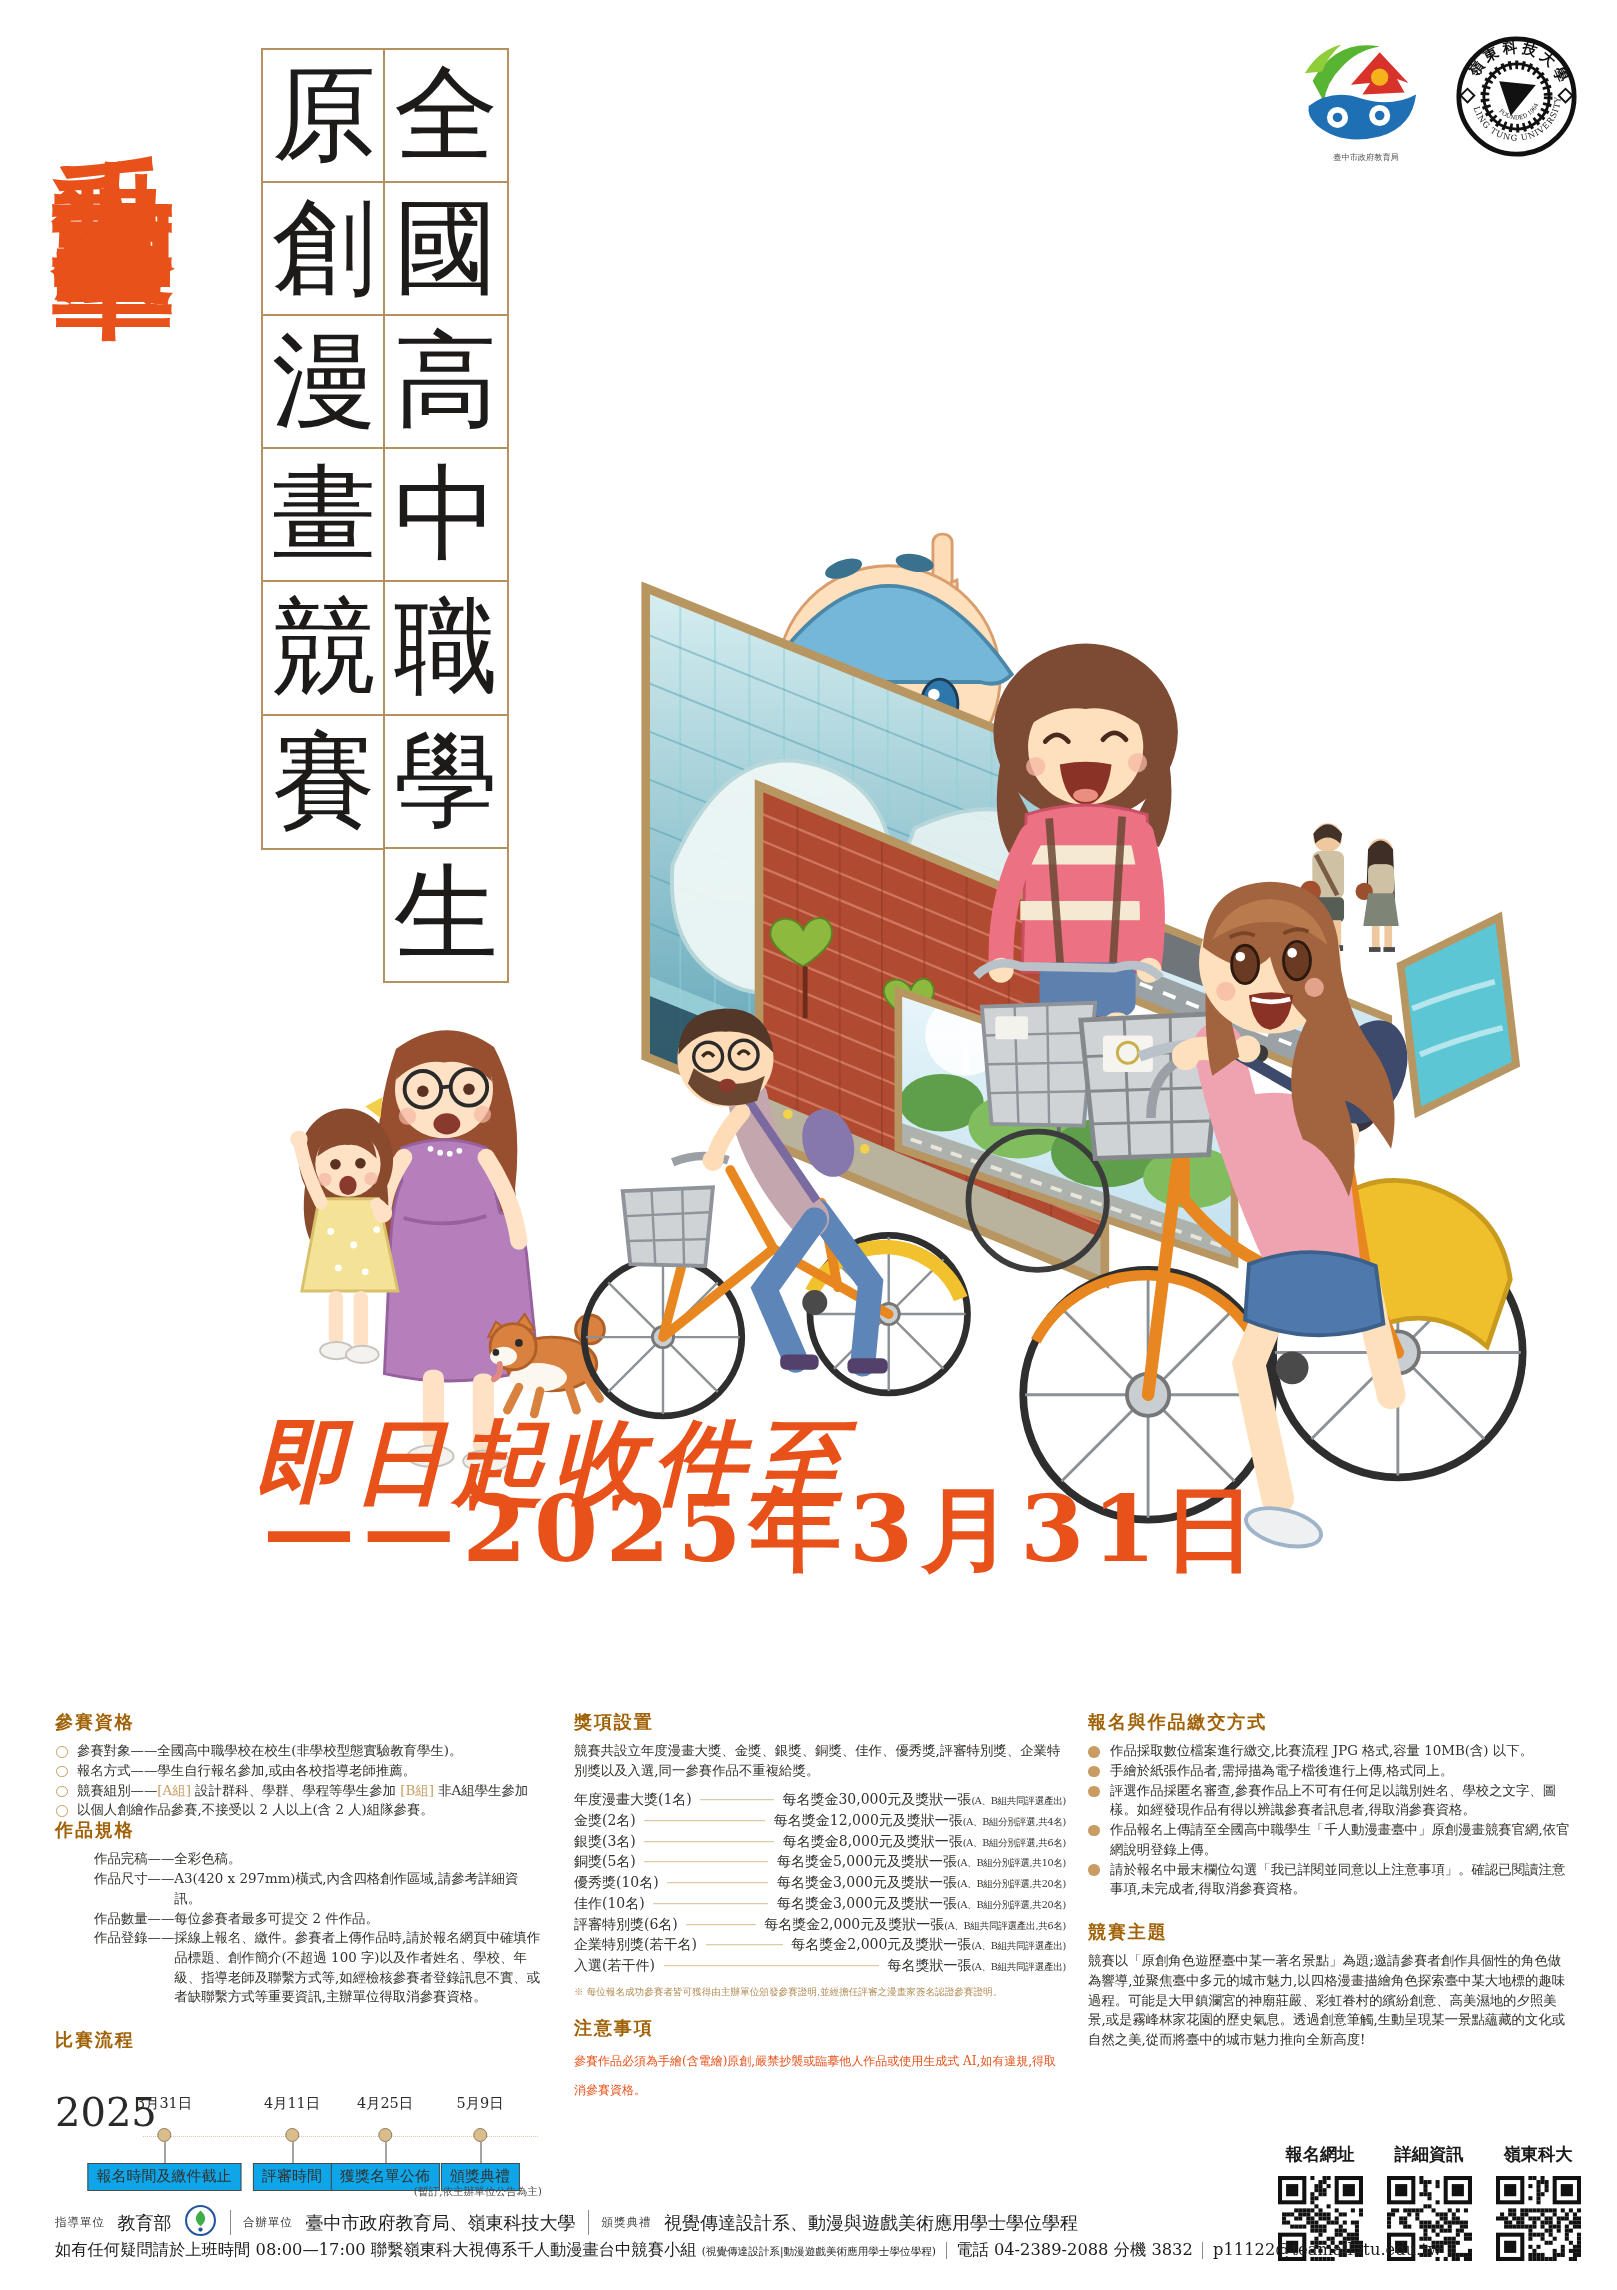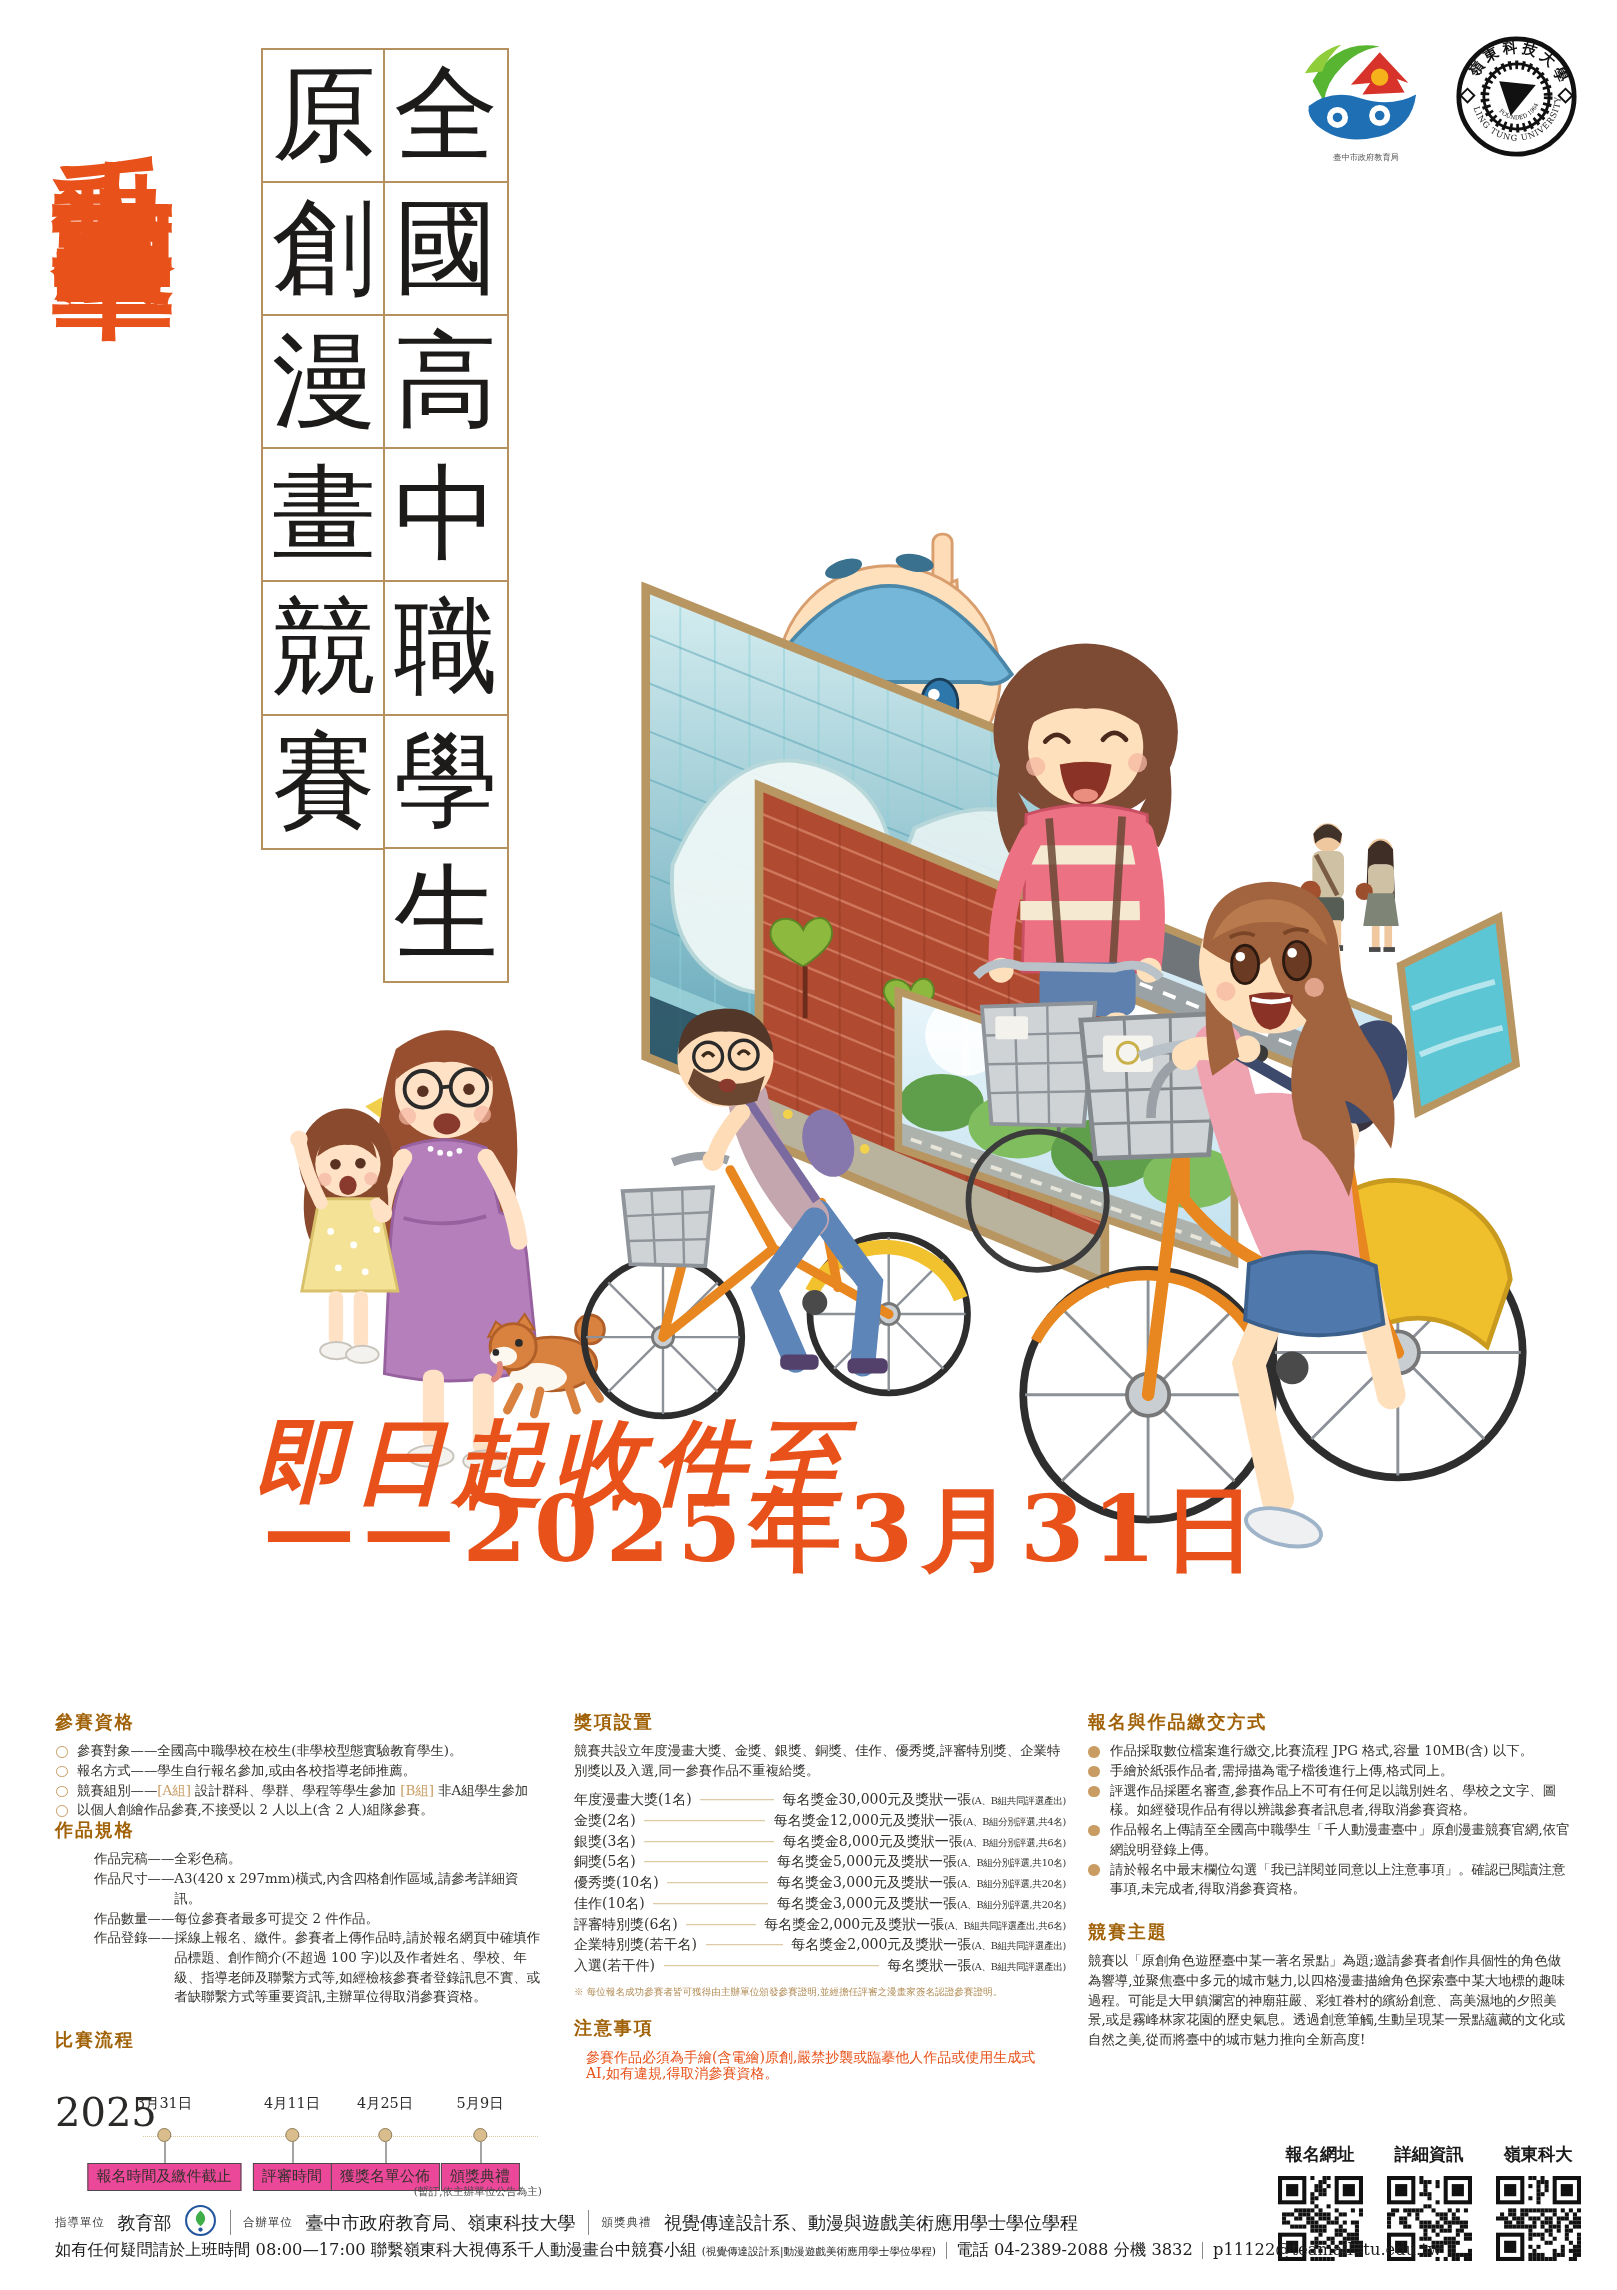--- a/index.html
+++ b/index.html
@@ -49,33 +49,33 @@
   .spec-row .lab,.spec-row .dash{white-space:nowrap;}
   .spec-row .txt{flex:1;}
 
   .prize-intro{margin:0 0 9.6px;}
   .prize-row{display:flex;align-items:baseline;white-space:nowrap;}
   .prize-name{font-size:14px;text-align:center;}
   .prize-line{flex:1;min-width:25px;border-top:1px solid #d6bd8e;margin:0 8.6px;transform:translateY(-3.8px);}
   .prize-desc{font-size:14px;}
   .prize-note{font-size:9.6px;letter-spacing:-0.3px;}
   .cert-note{font-size:9.6px;color:#b08a52;margin:8.6px 0 19px;line-height:13.4px;}
-  .notice-text{color:#e8521a;font-size:14px;line-height:16px;margin:12px;}
+  .notice-text{color:#e8521a;font-size:12px;line-height:29px;margin:0;}
 
   
   .timeline{position:relative;height:144px;margin-top:15.4px;}
   .tl-year{position:absolute;left:0;top:38px;font-size:40px;color:#2b2a28;}
   .tl-line{position:absolute;left:88px;right:3.8px;top:71px;border-top:1.9px dotted #dcc9a2;}
   .milestone{position:absolute;transform:translateX(-50%);text-align:center;width:183px;}
   .tl-date{position:absolute;top:-42px;left:0;width:100%;font-size:14.4px;color:#2b2a28;}
   .tl-node{position:absolute;top:-8.6px;left:50%;transform:translateX(-50%);width:14.4px;height:14.4px;
            border-radius:50%;background:#d9bd8d;border:1.9px solid #8f7b57;box-sizing:border-box;}
   .tl-stem{position:absolute;top:5.8px;left:50%;width:1.9px;height:21px;background:#4a4a4a;}
   .tl-box{position:absolute;top:27px;left:50%;transform:translateX(-50%);border:1.9px solid #4a4a4a;
-          background:#ec4899;padding:2.9px 8.6px;font-size:15px;white-space:nowrap;}
+          background:#0ea5e9;padding:2.9px 8.6px;font-size:15px;white-space:nowrap;}
   .tl-note{position:absolute;right:0;top:117px;font-size:10.6px;color:#4a4a4a;}
 
   
   .qr-row{left:1276px;top:2142px;width:306px;display:flex;justify-content:space-between;}
   .qr-item{width:88px;text-align:center;}
   .qr-label{font-family:"DejaVu Sans",sans-serif;font-weight:700;font-size:17.3px;color:#1a1a1a;margin:0 0 9.6px;}
   .qr-box{width:85px;height:85px;margin:0 auto;}
 
   
   .footer-units{left:55px;top:2204px;display:flex;align-items:center;gap:12.5px;font-size:18px;color:#1e1e1e;white-space:nowrap;}

